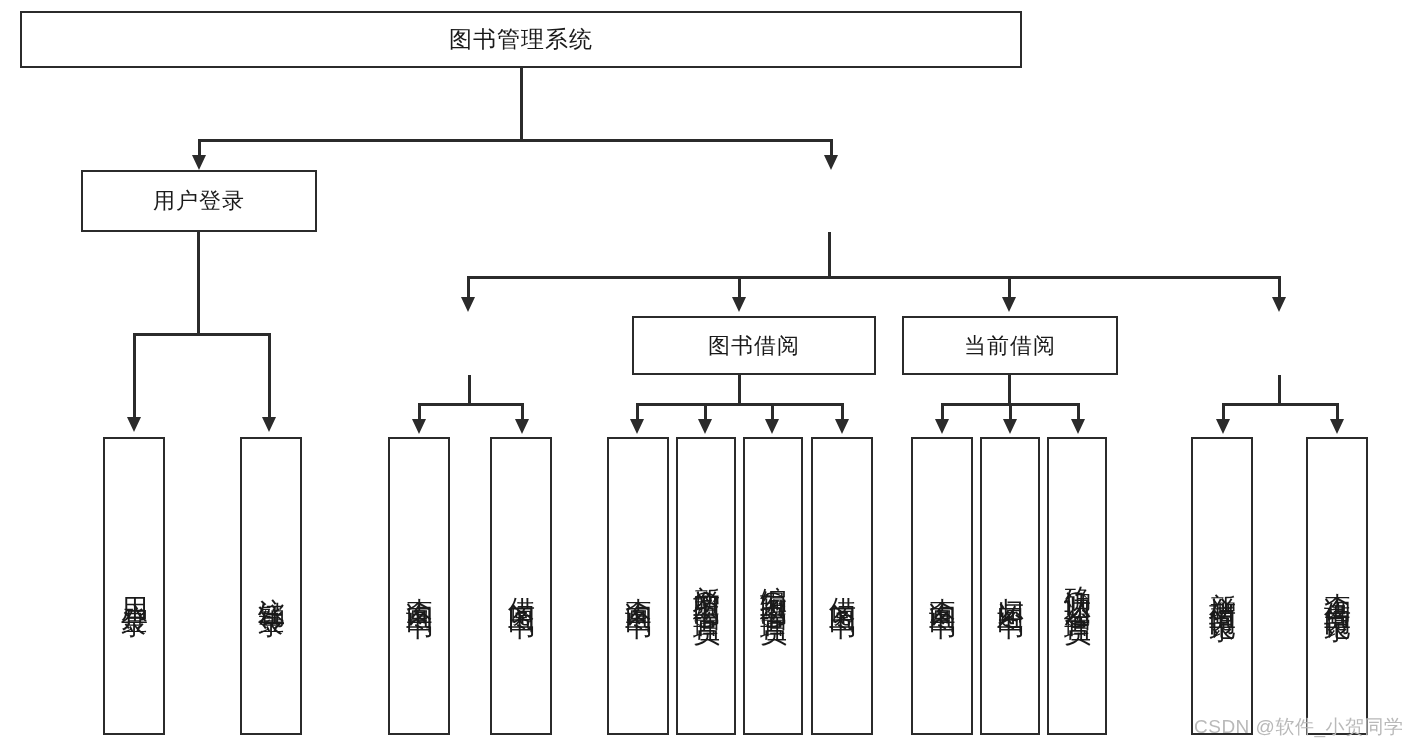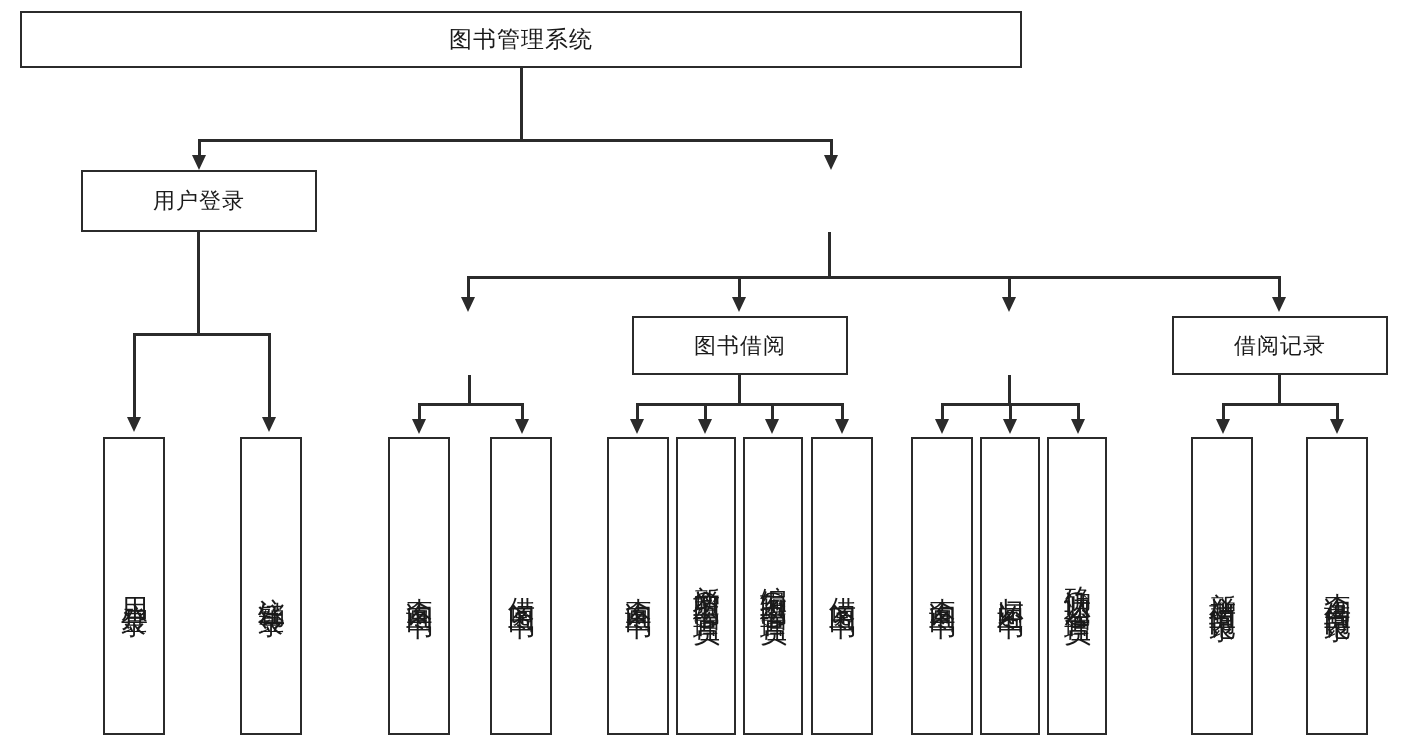--- a/index.html
+++ b/index.html
@@ -145,25 +145,25 @@
   <div class="arrow" style="left:1330px; top:419px;"></div>
 
   <div class="node h root" style="left:20px; top:11px; width:1002px; height:57px;">
     <span class="label">图书管理系统</span>
   </div>
 
   <div class="node h" style="left:81px; top:170px; width:236px; height:62px;">
     <span class="label">用户登录</span>
   </div>
 
-  <div class="node h" style="left:632px; top:316px; width:216px; height:59px;">
+  <div class="node h" style="left:632px; top:316px; width:244px; height:59px;">
     <span class="label">图书借阅</span>
   </div>
-  <div class="node h" style="left:1172px; top:316px; width:216px; height:59px;">
-    <span class="label">借阅记录</span>
+  <div class="node h" style="left:902px; top:316px; width:216px; height:59px;">
+    <span class="label">当前借阅</span>
   </div>
 
   <div class="node v" style="left:103px; top:437px; width:62px; height:298px;">
     <span class="label">用户登录</span>
   </div>
   <div class="node v" style="left:240px; top:437px; width:62px; height:298px;">
     <span class="label">注销登录</span>
   </div>
 
   <div class="node v" style="left:388px; top:437px; width:62px; height:298px;">
@@ -196,14 +196,15 @@
     <span class="label">确认归还（管理员）</span>
   </div>
 
   <div class="node v" style="left:1191px; top:437px; width:62px; height:298px;">
     <span class="label">新增借阅记录</span>
   </div>
   <div class="node v" style="left:1306px; top:437px; width:62px; height:298px;">
     <span class="label">查询借阅记录</span>
   </div>
 
+  <div id="watermark" style="left:1194px; top:714px;">CSDN @软件_小贺同学</div>
 
 </div>
 
 </body></html>

